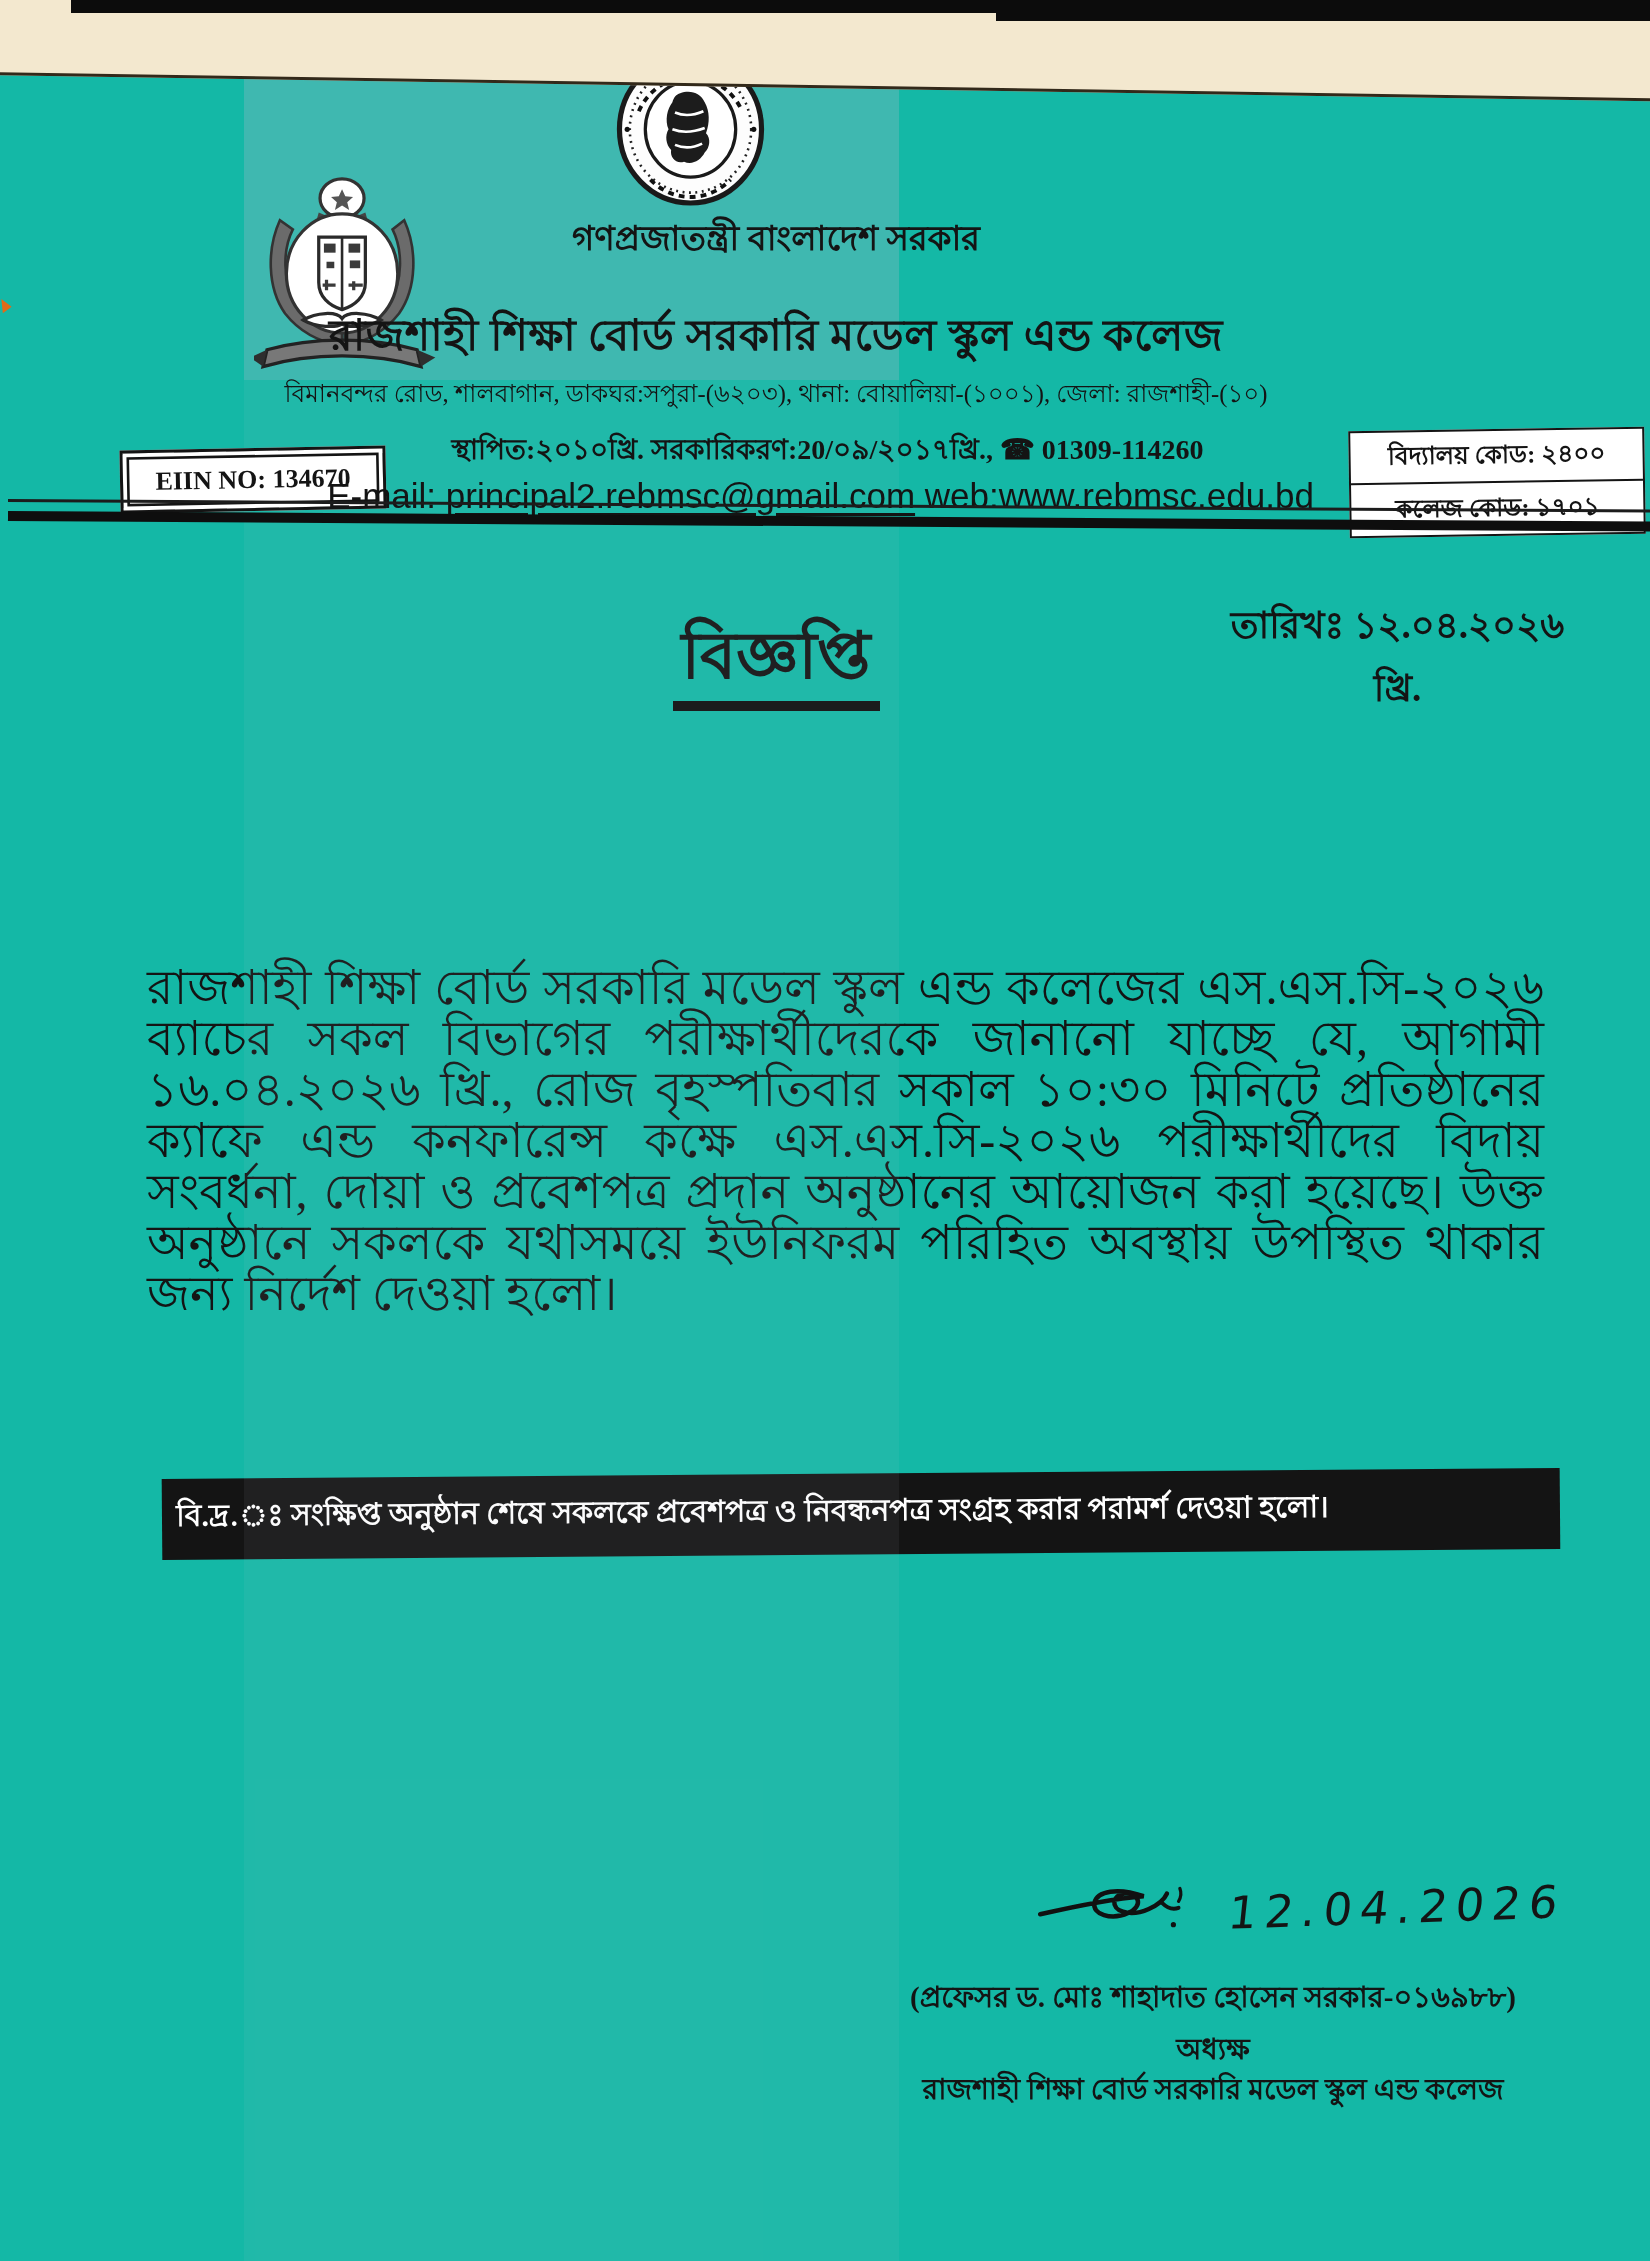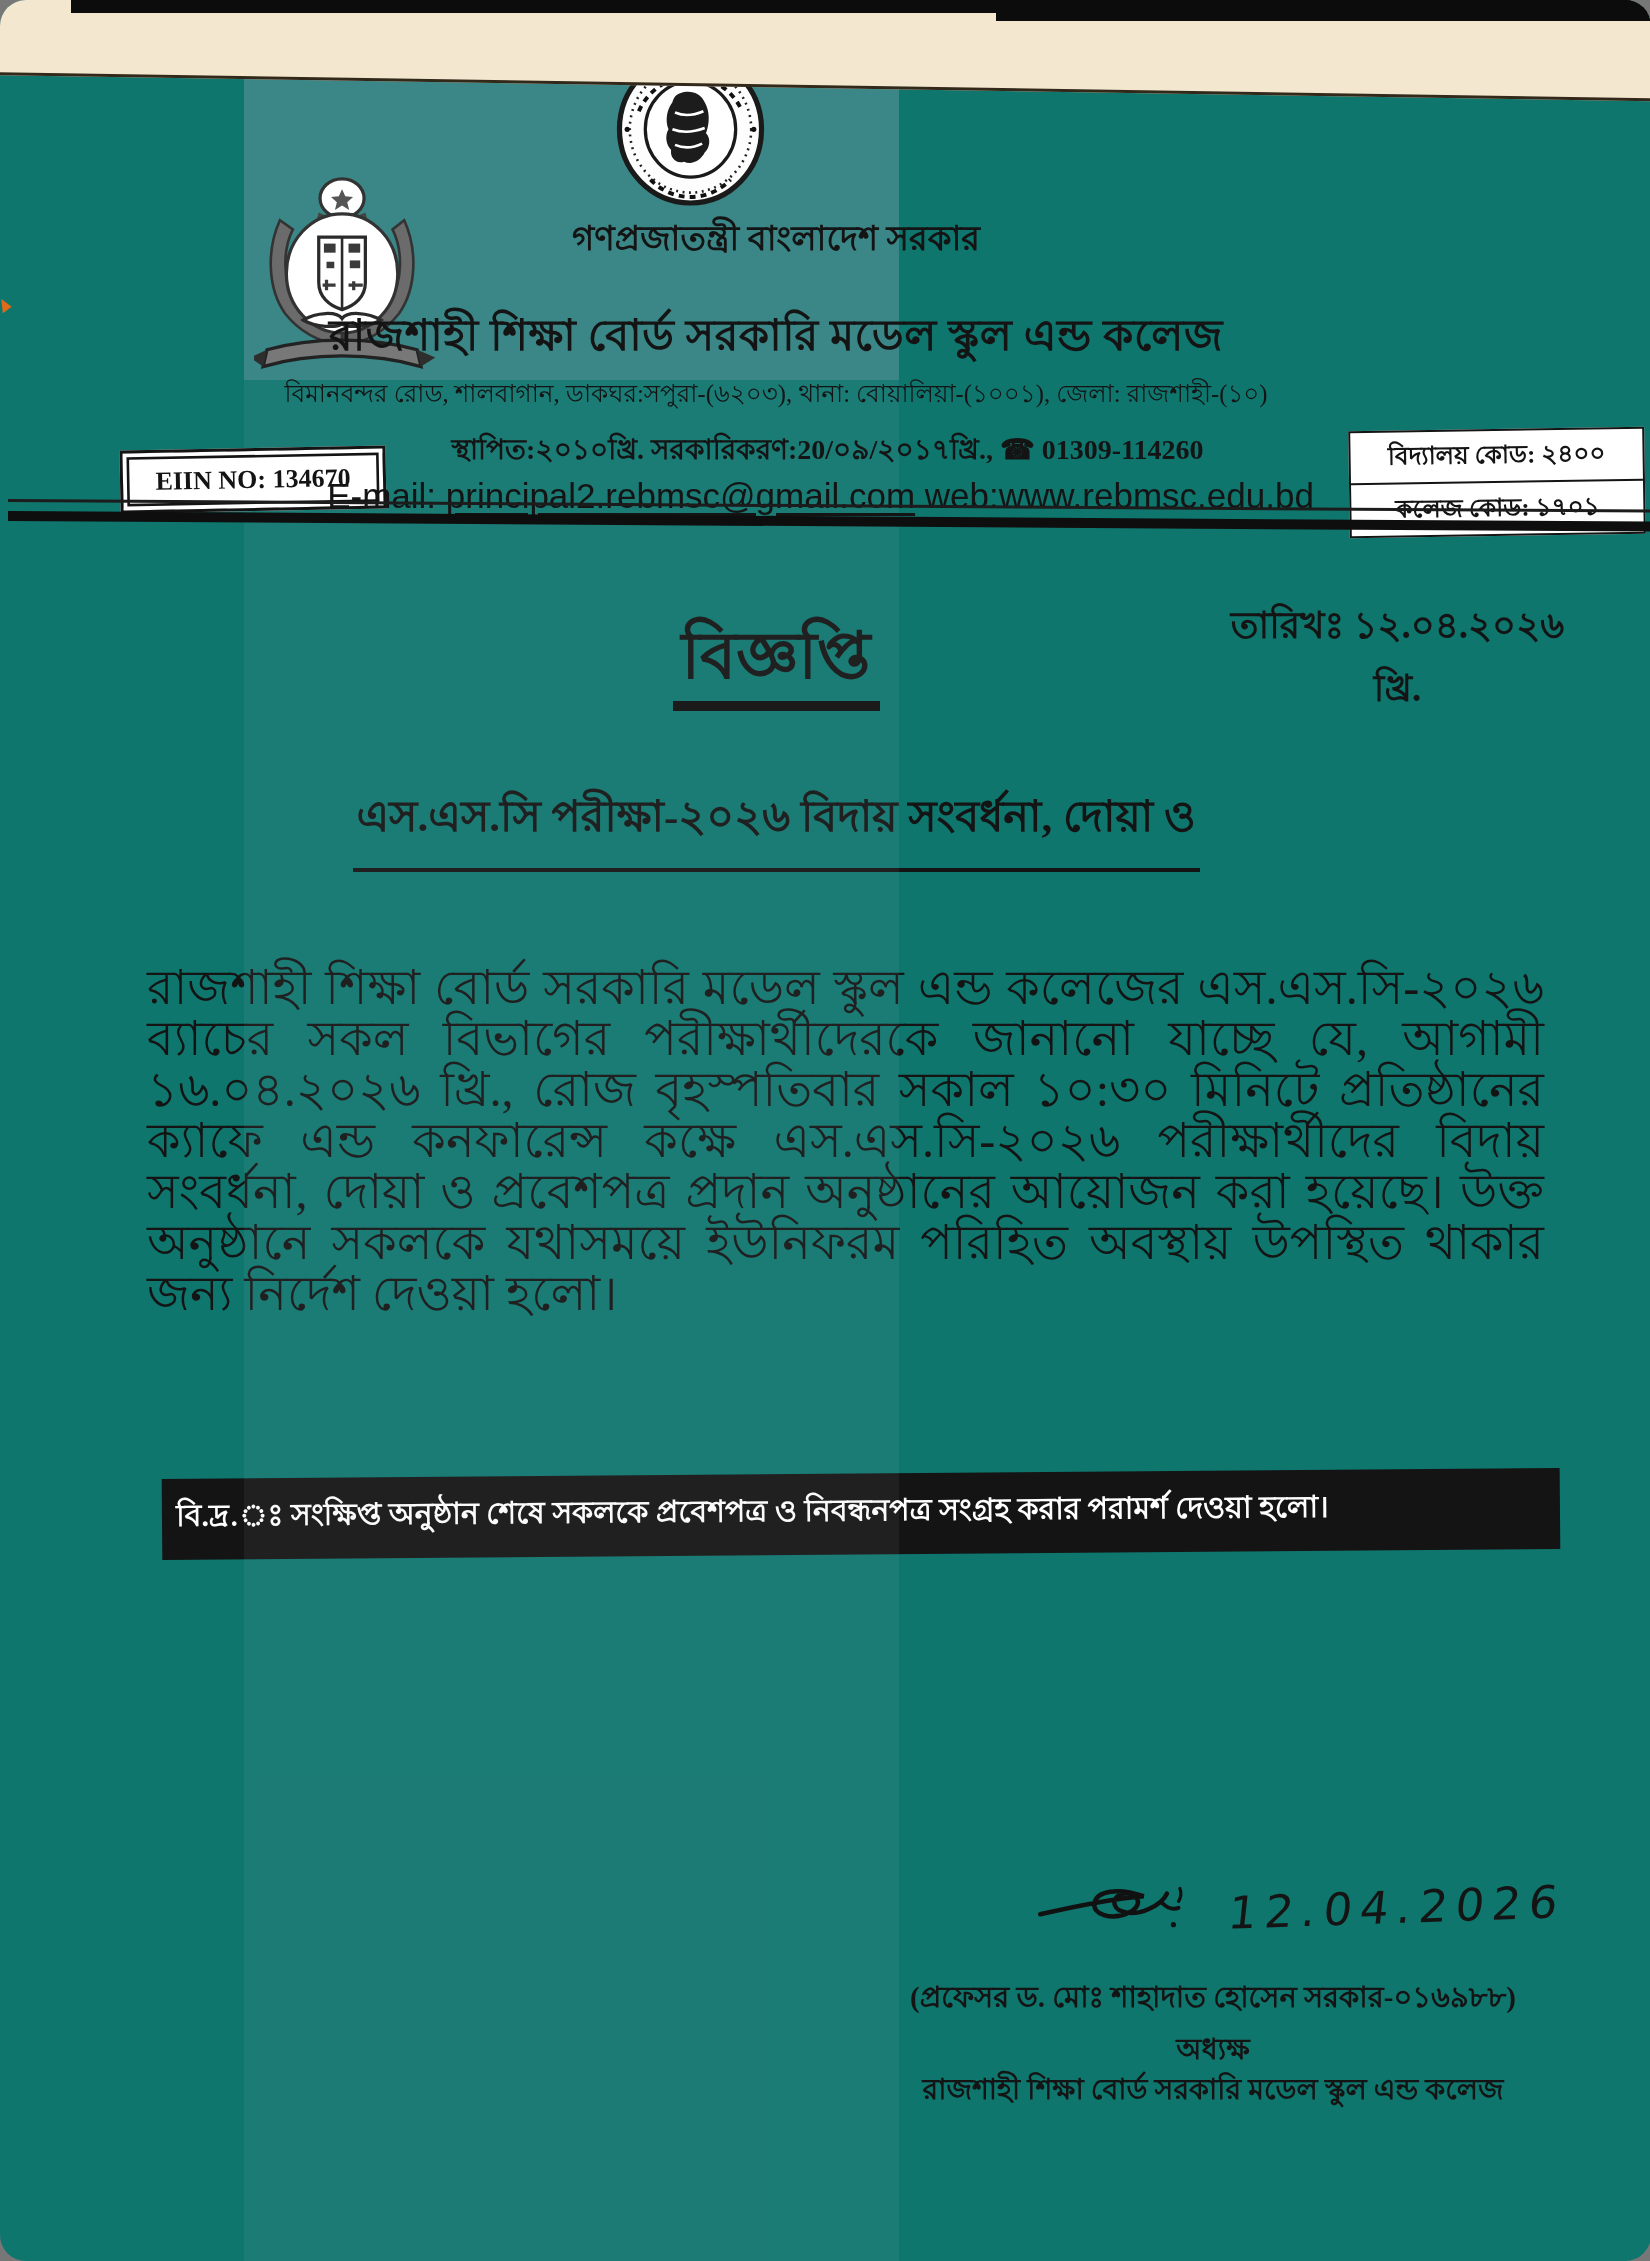--- a/index.html
+++ b/index.html
@@ -1,19 +1,19 @@
 <!DOCTYPE html>
 <html style="font-size:10.3px"><head>
 <meta charset="utf-8">
 <style>
   html,body{margin:0;padding:0;background:#777;}
   .page{
-    position:relative;width:1651px;height:2261px;background:#0f766e;
+    position:relative;width:1651px;height:2261px;background:#14b8a6;
     font-family:"Liberation Serif","DejaVu Serif",serif;color:#141414;
-    overflow:hidden;margin:0 auto;border-radius:26px;
+    overflow:hidden;margin:0 auto;
   }
   .abs{position:absolute;}
   
   .scan-black-top{left:71px;top:0;width:1580px;height:13px;background:#0c0c0c;z-index:5;}
   .scan-black-top2{left:996px;top:0;width:655px;height:21px;background:#0c0c0c;z-index:5;}
   .scan-cream-band{left:-13px;top:-9px;width:1708px;height:81px;background:#f3e8cf;
     border-bottom:3.9px solid #32291a;transform:rotate(0.9deg);transform-origin:left center;z-index:4;}
   .scan-shadow-band{left:244px;top:76px;width:655px;height:304px;background:rgba(190,182,206,0.25);z-index:1;}
   .scan-shadow-tail{left:244px;top:380px;width:655px;height:1881px;background:rgba(198,192,212,0.07);z-index:1;}
   .scan-orange-mark{left:1.3px;top:299px;width:10.3px;height:14.2px;background:#e06a18;
@@ -145,23 +145,20 @@
 
   <div class="abs rule-thin"></div>
   <div class="abs rule-thick"></div>
 
   <div class="abs date-line">তারিখঃ ১২.০৪.২০২৬ খ্রি.</div>
 
   <div class="abs title-wrap">
     <span class="notice-title">বিজ্ঞপ্তি</span>
   </div>
 
-  <div class="abs subject-1">
-    <span class="subject-text">এস.এস.সি পরীক্ষা-২০২৬ বিদায় সংবর্ধনা, দোয়া ও</span>
-  </div>
 
   <div class="abs body-text">রাজশাহী শিক্ষা বোর্ড সরকারি মডেল স্কুল এন্ড কলেজের এস.এস.সি-২০২৬ ব্যাচের সকল বিভাগের পরীক্ষার্থীদেরকে জানানো যাচ্ছে যে, আগামী ১৬.০৪.২০২৬ খ্রি., রোজ বৃহস্পতিবার সকাল ১০:৩০ মিনিটে প্রতিষ্ঠানের ক্যাফে এন্ড কনফারেন্স কক্ষে এস.এস.সি-২০২৬ পরীক্ষার্থীদের বিদায় সংবর্ধনা, দোয়া ও প্রবেশপত্র প্রদান অনুষ্ঠানের আয়োজন করা হয়েছে। উক্ত অনুষ্ঠানে সকলকে যথাসময়ে ইউনিফরম পরিহিত অবস্থায় উপস্থিত থাকার জন্য নির্দেশ দেওয়া হলো।</div>
 
   <div class="abs note-bar">বি.দ্র.ঃ সংক্ষিপ্ত অনুষ্ঠান শেষে সকলকে প্রবেশপত্র ও নিবন্ধনপত্র সংগ্রহ করার পরামর্শ দেওয়া হলো।</div>
 
   <div class="abs sig-row">
     <svg class="sig-scribble" width="194" height="78" viewBox="0 0 300 120">
       <path d="M8,62 C60,50 120,38 168,34 C128,20 96,26 92,44 C88,62 118,72 144,60 C168,50 162,28 138,30 C120,32 116,52 136,58 C160,66 196,48 204,30" fill="none" stroke="#111" stroke-width="7" stroke-linecap="round"></path>
       <path d="M196,44 C204,52 212,56 222,52" fill="none" stroke="#111" stroke-width="6" stroke-linecap="round"></path>
       <circle cx="214" cy="78" r="4" fill="#111"></circle>

